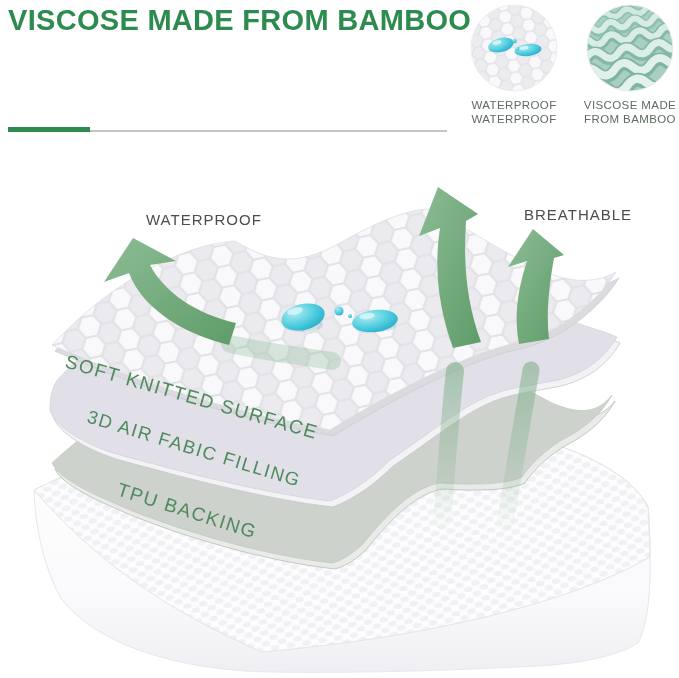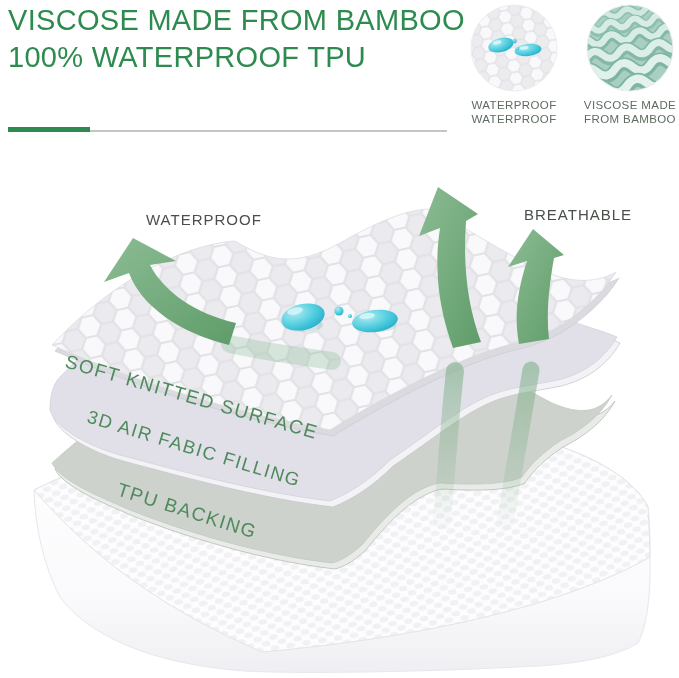--- a/index.html
+++ b/index.html
@@ -1,38 +1,37 @@
 <!DOCTYPE html>
 <html><head>
 <meta charset="utf-8">
 <style>
   html,body{margin:0;padding:0;background:#ffffff;}
   .canvas{position:relative;width:679px;height:678px;background:#ffffff;overflow:hidden;
           font-family:"Liberation Sans",sans-serif;}
-  .title{position:absolute;left:8px;top:2px;font-size:29px;font-weight:normal;
+  .title{position:absolute;left:8px;top:2px;font-size:29px;font-weight:bold;
          letter-spacing:.3px;line-height:37px;color:#2e8b4f;white-space:nowrap;}
   .badge{position:absolute;top:4px;width:104px;text-align:center;}
   .badge-1{left:462px;}
   .badge-2{left:578px;}
   .badge svg{display:block;margin:0 auto;}
   .badge-caption{margin-top:7px;font-size:11.5px;letter-spacing:.4px;color:#5e6b60;
                  line-height:13.5px;}
   .divider-green{position:absolute;left:8px;top:127px;width:82px;height:5px;background:#2e8b4f;}
   .divider-gray{position:absolute;left:90px;top:130px;width:357px;height:2px;background:#c3c6c3;}
   .illustration{position:absolute;left:0;top:165px;width:679px;height:513px;}
   svg text{font-family:"Liberation Sans",sans-serif;}
 </style>
 </head>
 <body>
 
 <div class="canvas">
 
   <div class="title">
     <div>VISCOSE MADE FROM BAMBOO</div>
-    <div>100% WATERPROOF TPU</div>
   </div>
 
   <div class="badge badge-1">
     <svg width="88" height="88" viewBox="0 0 88 88">
       <defs>
         <pattern id="hexSmall" width="21.6" height="12.47" patternUnits="userSpaceOnUse" patternTransform="rotate(-10)">
           <rect width="21.6" height="12.47" fill="#ececef"></rect>
           <path d="M3.6,6.23 L7.2,0 L14.4,0 L18,6.23 L14.4,12.47 L7.2,12.47 Z" fill="#f9f9fb" stroke="#e2e2e7" stroke-width="1.4"></path>
           <path d="M0,6.23 H3.6 M18,6.23 H21.6" stroke="#e2e2e7" stroke-width="1.4" fill="none"></path>
         </pattern>

